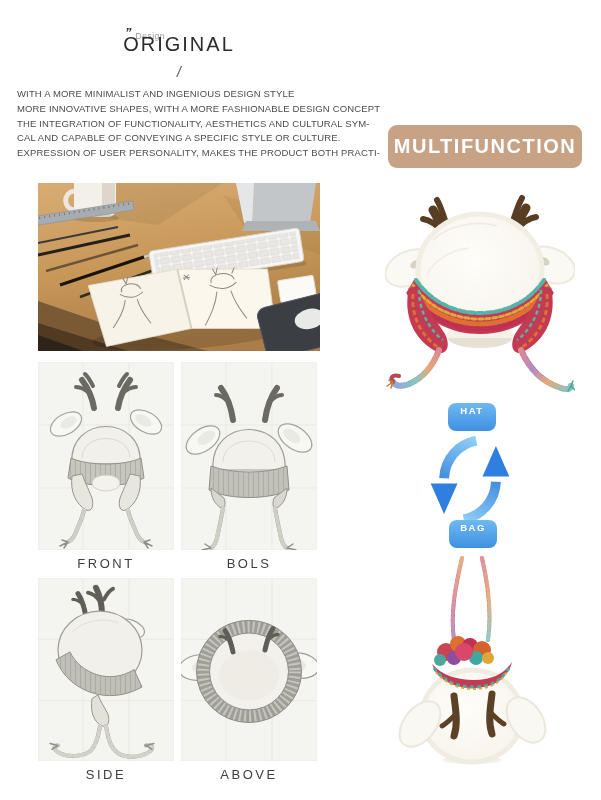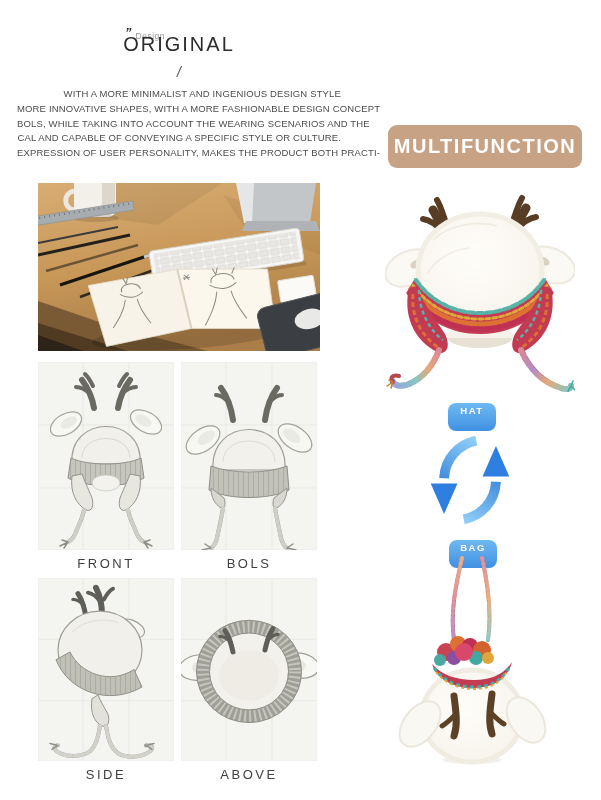--- a/index.html
+++ b/index.html
@@ -10,62 +10,62 @@
   
   .eyebrow-row { position:absolute; left:38px; top:25px; width:282px; text-align:center; transform:translateX(-34px); }
   .quote-mark { font-size:13px; font-weight:bold; font-style:italic; color:#2d2d2d; margin-right:4px; vertical-align:2px; }
   .eyebrow { font-size:8.5px; color:#979797; letter-spacing:.5px; }
   .design-title { position:absolute; left:38px; top:33px; width:282px; text-align:center;
                   font-size:20px; font-weight:400; letter-spacing:2px; color:#2c2c2c; }
   .title-slash { position:absolute; left:38px; top:64px; width:282px; text-align:center;
                  font-size:14px; color:#555; font-style:italic; }
 
   
-  .intro { position:absolute; left:17px; top:87px; width:324px; text-align:right; }
+  .intro { position:absolute; left:17px; top:87px; width:324px; text-align:left; }
   .intro-line { font-size:9.5px; line-height:14.8px; color:#4c4c4c; letter-spacing:.15px; white-space:nowrap; }
 
   
   figure { display:block; }
   .desk-photo { position:absolute; left:38px; top:183px; width:282px; height:168px; }
   .sketch-grid { position:absolute; left:38px; top:362px; width:282px; display:grid;
                  grid-template-columns:136px 136px; column-gap:10px; row-gap:6px;gap:7px; }
   .sketch-cell svg { display:block; }
   .sketch-caption { margin-top:6px; text-align:center; font-size:13px; letter-spacing:2.5px; color:#3f3f3f; }
 
   
   .banner { position:absolute; left:388px; top:125px; width:194px; height:43px; border-radius:9px;
             background:#c8a284; color:#ffffff; font-size:20px; font-weight:bold; letter-spacing:1.5px;
             text-align:center; line-height:43px; }
   .hat-photo { position:absolute; left:385px; top:190px; width:190px; height:212px; }
   .tag-pill { position:absolute; width:48px; height:28px; border-radius:8px;
               background:linear-gradient(180deg,#6fb9f1,#3f90e2);
               color:#ffffff; font-size:9.5px; font-weight:bold; letter-spacing:1.5px;
               text-align:center; line-height:15px; }
   .tag-hat { left:448px; top:403px; }
-  .tag-bag { left:449px; top:540px; }
+  .tag-bag { left:449px; top:520px; }
   .cycle-arrows { position:absolute; left:428px; top:436px; width:84px; height:88px; }
   .bag-photo { position:absolute; left:398px; top:556px; width:152px; height:210px; }
 
   svg { display:block; width:100%; height:100%; }
 </style>
 </head>
 <body>
 
 <div class="page">
 
   <div class="eyebrow-row">
     <span class="quote-mark">”</span><span class="eyebrow">Design</span>
   </div>
   <h1 class="design-title">ORIGINAL</h1>
   <div class="title-slash">/</div>
 
   <div class="intro">
     <div class="intro-line">WITH A MORE MINIMALIST AND INGENIOUS DESIGN STYLE</div>
     <div class="intro-line">MORE INNOVATIVE SHAPES, WITH A MORE FASHIONABLE DESIGN CONCEPT</div>
-    <div class="intro-line">BOLS, WHILE TAKING INTO ACCOUNT THE WEARING SCENARIOS AND THE</div>
+    <div class="intro-line">THE INTEGRATION OF FUNCTIONALITY, AESTHETICS AND CULTURAL SYM-</div>
     <div class="intro-line">CAL AND CAPABLE OF CONVEYING A SPECIFIC STYLE OR CULTURE.</div>
     <div class="intro-line">EXPRESSION OF USER PERSONALITY, MAKES THE PRODUCT BOTH PRACTI-</div>
   </div>
 
   <figure class="desk-photo">
     <svg viewBox="0 0 282 168" preserveAspectRatio="none">
       <defs>
         <linearGradient id="wood" x1="0" y1="0" x2="0.25" y2="1">
           <stop offset="0" stop-color="#d8ac74"></stop>
             <stop offset="0.55" stop-color="#c79757"></stop>

